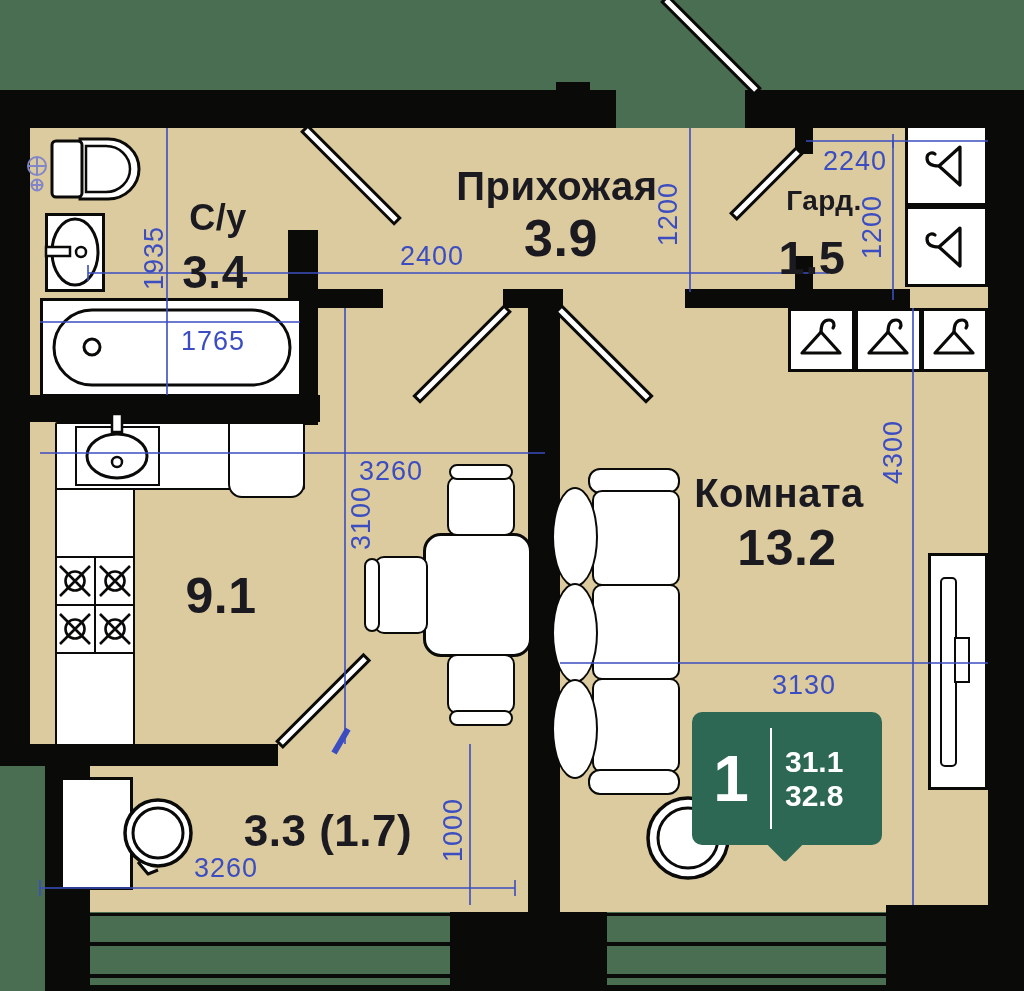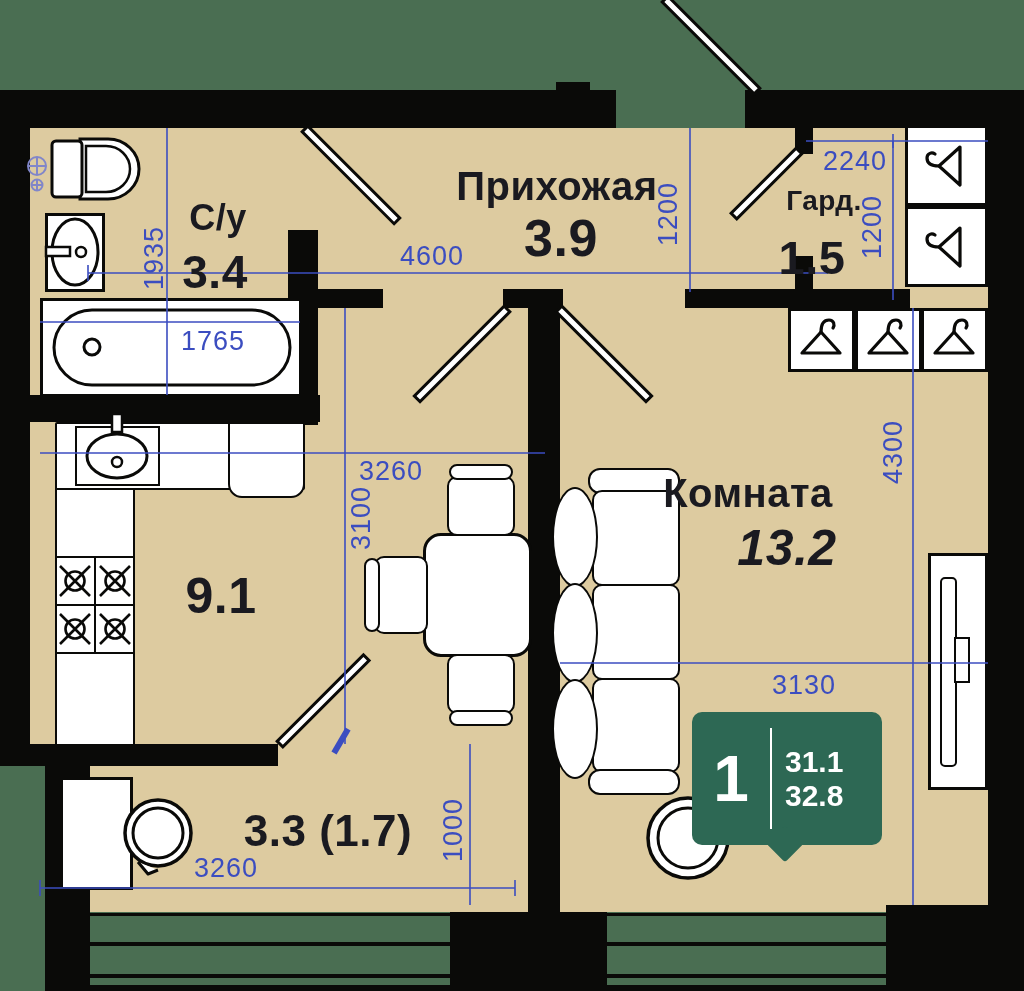--- a/index.html
+++ b/index.html
@@ -196,27 +196,27 @@
     </g>
   </svg>
 
   <div class="lbl" style="left:218px;top:218px;font-size:36px;">С/у</div>
   <div class="lbl area" style="left:215px;top:272px;font-size:46px;">3.4</div>
   <div class="lbl" style="left:557px;top:186px;font-size:40px;">Прихожая</div>
   <div class="lbl area" style="left:561px;top:238px;font-size:52px;">3.9</div>
   <div class="lbl" style="left:824px;top:201px;font-size:28px;">Гард.</div>
   <div class="lbl area" style="left:812px;top:257px;font-size:47px;">1.5</div>
   <div class="lbl area" style="left:221px;top:596px;font-size:50px;">9.1</div>
-  <div class="lbl" style="left:748px;top:493px;font-size:40px;">Комната</div>
-  <div class="lbl area" style="left:787px;top:548px;font-size:50px;font-style:italic;">13.2</div>
+  <div class="lbl" style="left:779px;top:493px;font-size:40px;">Комната</div>
+  <div class="lbl area" style="left:787px;top:548px;font-size:50px;">13.2</div>
   <div class="lbl area" style="left:328px;top:831px;font-size:44px;">3.3 (1.7)</div>
 
   <div class="dim rot" style="left:154px;top:258px;">1935</div>
   <div class="dim" style="left:213px;top:341px;">1765</div>
-  <div class="dim" style="left:432px;top:256px;">4600</div>
+  <div class="dim" style="left:432px;top:256px;">2400</div>
   <div class="dim rot" style="left:668px;top:214px;">1200</div>
   <div class="dim" style="left:855px;top:161px;">2240</div>
   <div class="dim rot" style="left:872px;top:227px;">1200</div>
   <div class="dim rot" style="left:893px;top:452px;">4300</div>
   <div class="dim" style="left:795px;top:685px;margin-left:9px;">3130</div>
   <div class="dim" style="left:391px;top:471px;">3260</div>
   <div class="dim rot" style="left:361px;top:518px;">3100</div>
   <div class="dim" style="left:226px;top:868px;">3260</div>
   <div class="dim rot" style="left:453px;top:830px;">1000</div>
 

